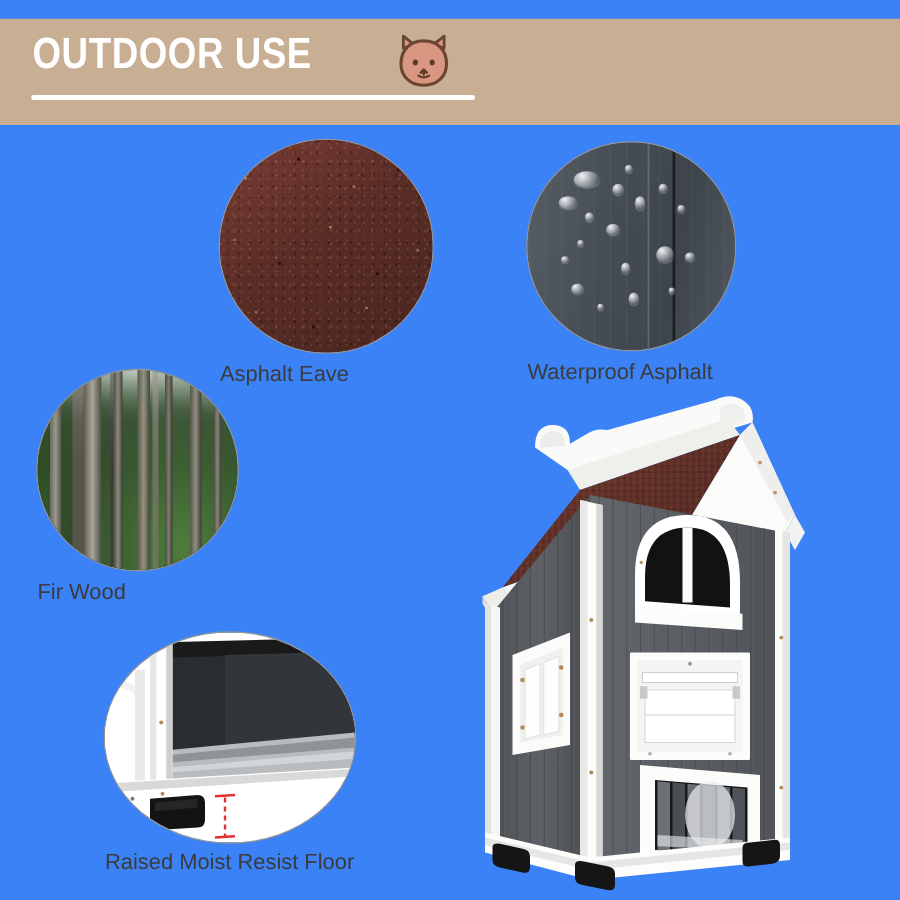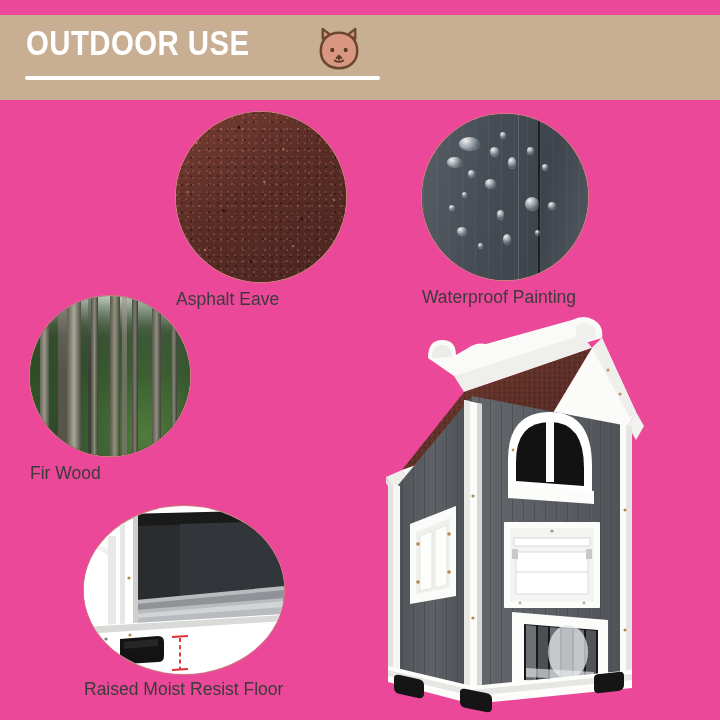--- a/index.html
+++ b/index.html
@@ -2,21 +2,21 @@
 <html><head>
 <meta charset="utf-8">
 <style>
   html,body{margin:0;padding:0;}
   body{
     width:720px;height:720px;overflow:hidden;
     background:#e3d8d1;
     font-family:"Liberation Sans", sans-serif;
     position:relative;
   }
-  #stage{position:relative;width:720px;height:720px;overflow:hidden;background:#ec4899;}
+  #stage{position:relative;width:720px;height:720px;overflow:hidden;background:#3b82f6;}
 
   
   .header-bar{
     position:absolute;left:0;top:15px;width:720px;height:85px;
     background:#c8ae92;
   }
   .header-title{
     position:absolute;left:26px;top:23px;
     font-size:35px;font-weight:bold;color:#ffffff;
     letter-spacing:0.5px;
@@ -163,21 +163,21 @@
         <div class="drop" style="left:62%;top:50%;width:14px;height:13px;"></div>
         <div class="drop" style="left:76%;top:53%;width:8px;height:7px;"></div>
         <div class="drop" style="left:45%;top:58%;width:7px;height:9px;"></div>
         <div class="drop" style="left:16%;top:55%;width:6px;height:5px;"></div>
         <div class="drop" style="left:21%;top:68%;width:10px;height:8px;"></div>
         <div class="drop" style="left:49%;top:72%;width:8px;height:10px;"></div>
         <div class="drop" style="left:34%;top:78%;width:5px;height:5px;"></div>
         <div class="drop" style="left:68%;top:70%;width:5px;height:5px;"></div>
       </div>
     </div>
-    <div class="cap">Waterproof Painting</div>
+    <div class="cap">Waterproof Asphalt</div>
   </div>
 
   <div class="featwrap" style="left:30px;top:296px;width:160px;">
     <div class="circ" style="width:160px;height:160px;">
       <div class="fir">
         <div class="fir-trunk" style="left:6%;width:9px;background:linear-gradient(90deg,#6a6a5c,#98978a,#55564a);"></div>
         <div class="fir-trunk" style="left:23%;width:14px;background:linear-gradient(90deg,#5d5d50,#a9a799,#4e4f44);"></div>
         <div class="fir-trunk" style="left:38%;width:7px;background:linear-gradient(90deg,#4f5045,#8b8a7d,#3f4038);"></div>
         <div class="fir-trunk" style="left:50%;width:10px;background:linear-gradient(90deg,#58594c,#94937f,#44453b);"></div>
         <div class="fir-trunk" style="left:64%;width:6px;background:linear-gradient(90deg,#4a4b40,#7e7d70,#3a3b33);"></div>

